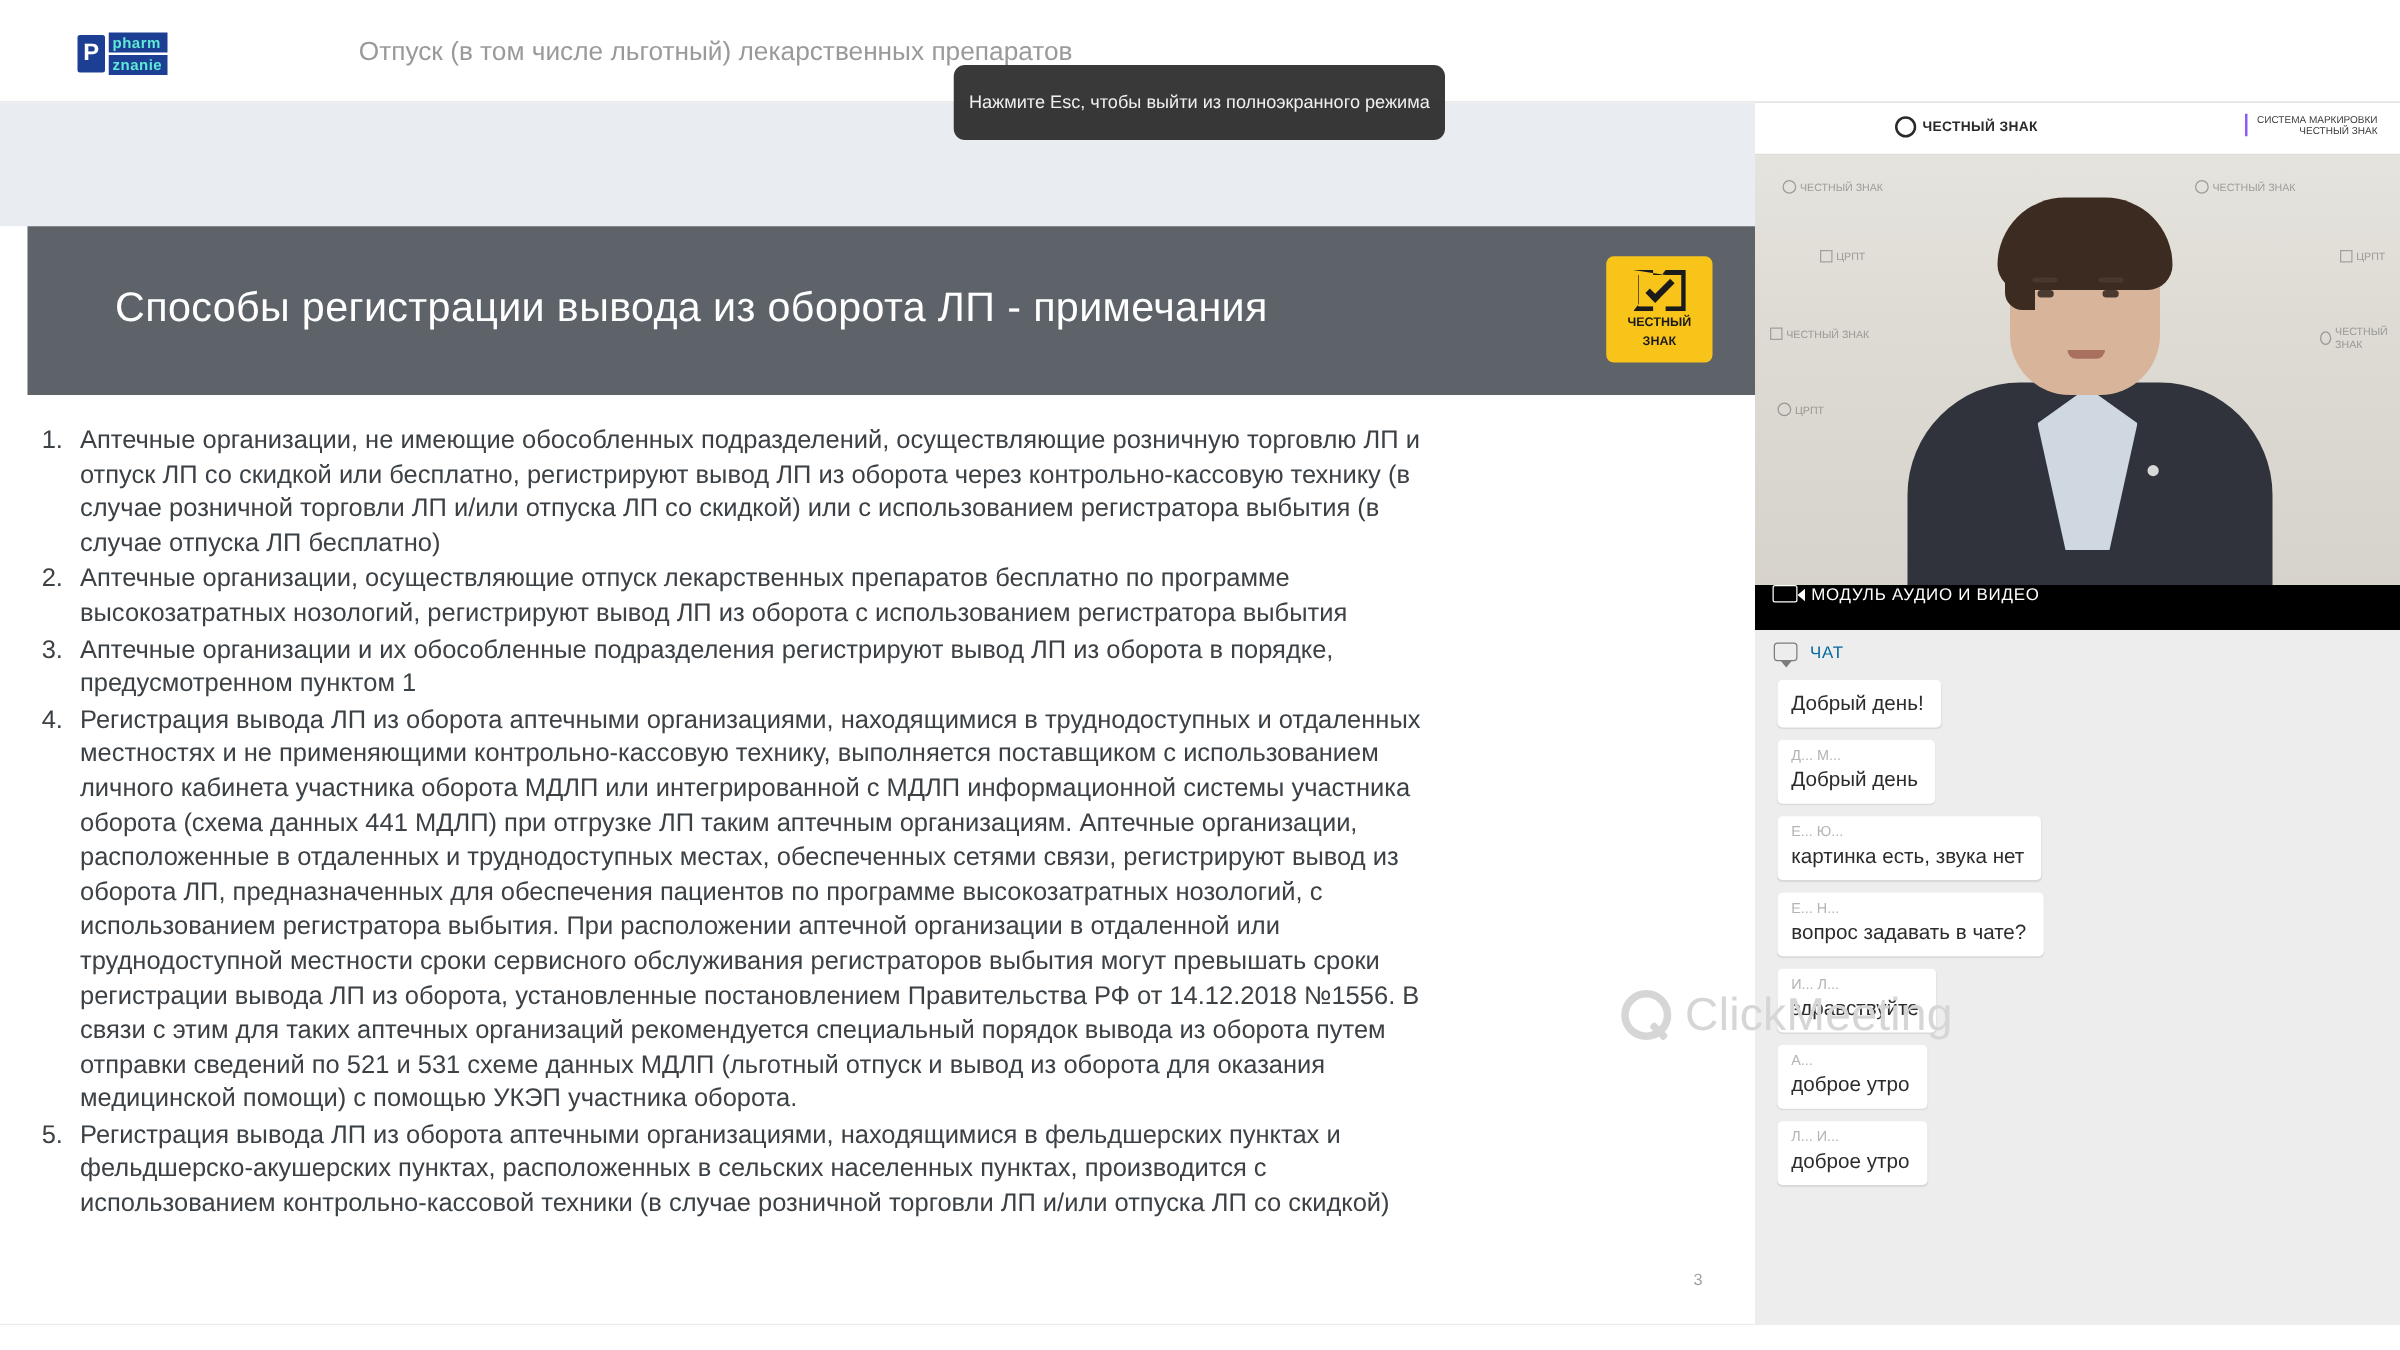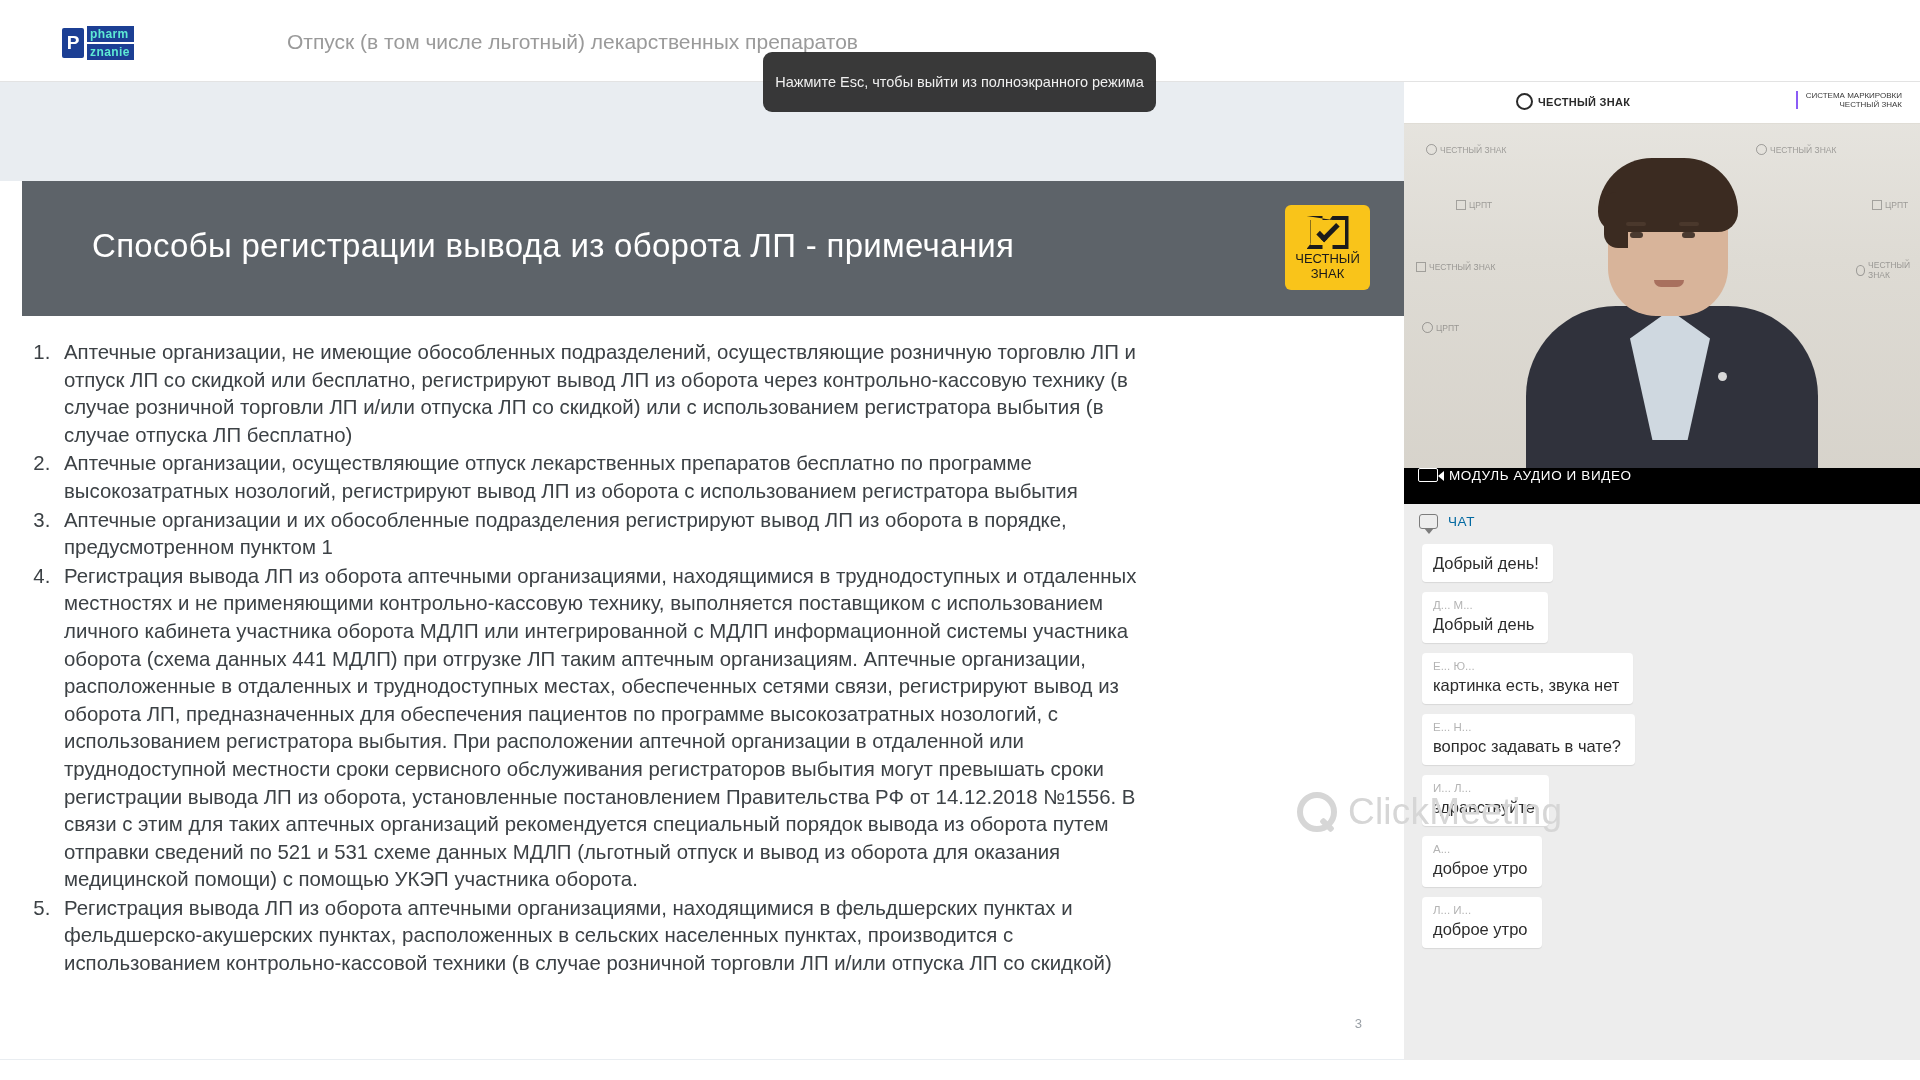--- a/index.html
+++ b/index.html
@@ -118,21 +118,21 @@
                        26px 0,42px 0,42px 33px,26px 33px,26px 29px,38px 29px,38px 4px,26px 4px);
   }
   .zn-badge .tick {
     position: absolute; left: 50%; top: 20px;
     transform: translateX(-50%) rotate(-45deg);
     width: 22px; height: 11px;
     border-left: 5px solid #1b1b1b;
     border-bottom: 5px solid #1b1b1b;
   }
   .zn-badge .lbl {
-    font-size: 13px; font-weight: normal;
+    font-size: 10px; font-weight: bold;
     line-height: 11px; text-align: left;
     margin-top: 4px;
   }
 
   .slide-body {
     position: absolute;
     left: 0; top: 135px;
     width: 1172px; height: 743px;
     padding: 23px 34px 0 10px;
   }

